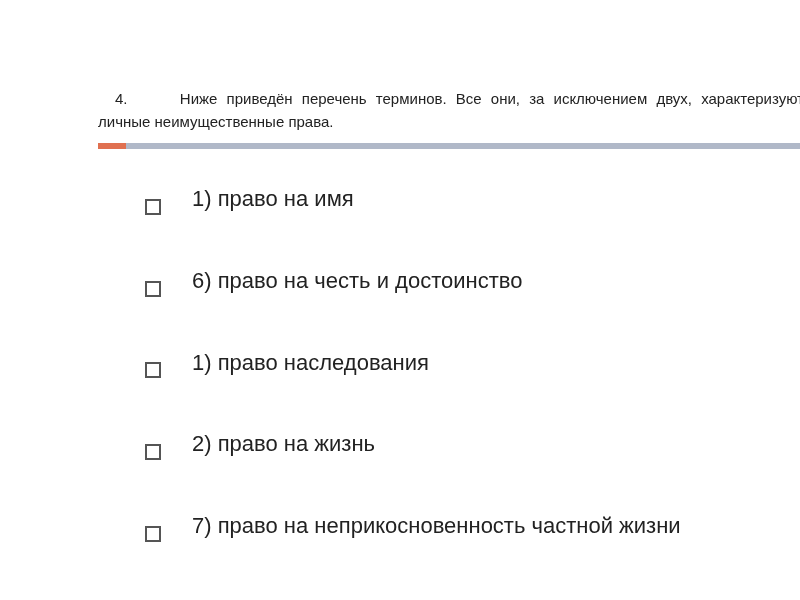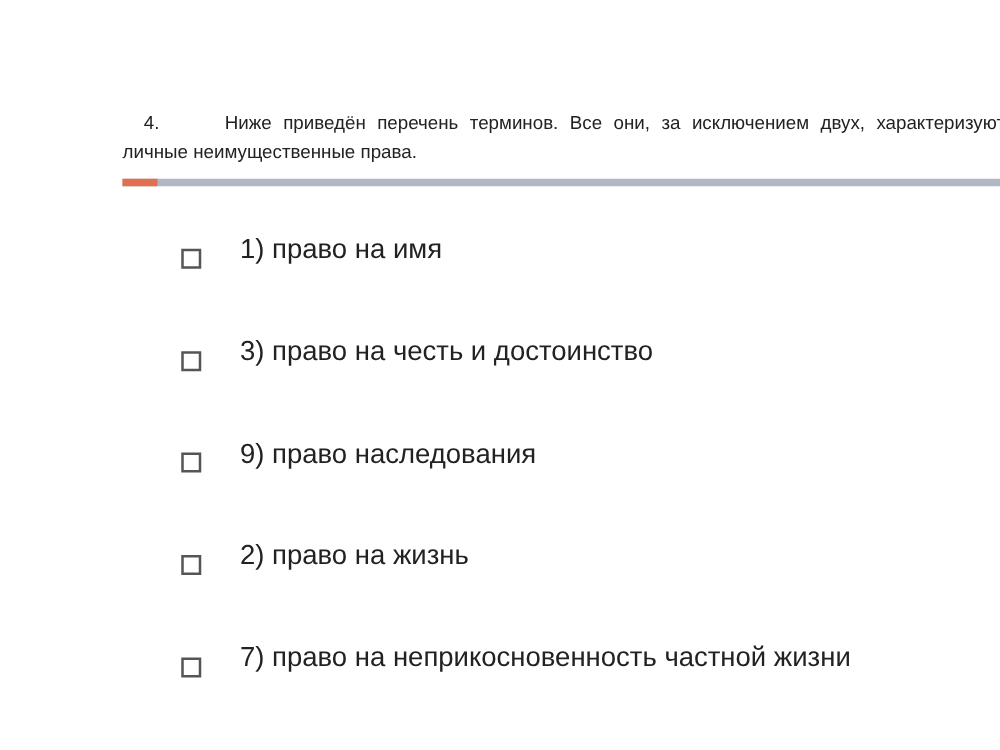--- a/index.html
+++ b/index.html
@@ -93,25 +93,25 @@
 
   <div class="divider-bar"></div>
 
   <ul class="items-list">
   <li>
         <span class="checkbox-icon"></span>
         <span class="item-text">1) право на имя</span>
       </li>
       <li>
         <span class="checkbox-icon"></span>
-        <span class="item-text">3) право на честь и достоинство</span>
+        <span class="item-text">6) право на честь и достоинство</span>
       </li>
       <li>
         <span class="checkbox-icon"></span>
-        <span class="item-text">9) право наследования</span>
+        <span class="item-text">1) право наследования</span>
       </li>
       <li>
         <span class="checkbox-icon"></span>
         <span class="item-text">2) право на жизнь</span>
       </li>
       <li>
         <span class="checkbox-icon"></span>
         <span class="item-text">7) право на неприкосновенность частной жизни</span>
       </li>
     </ul>

